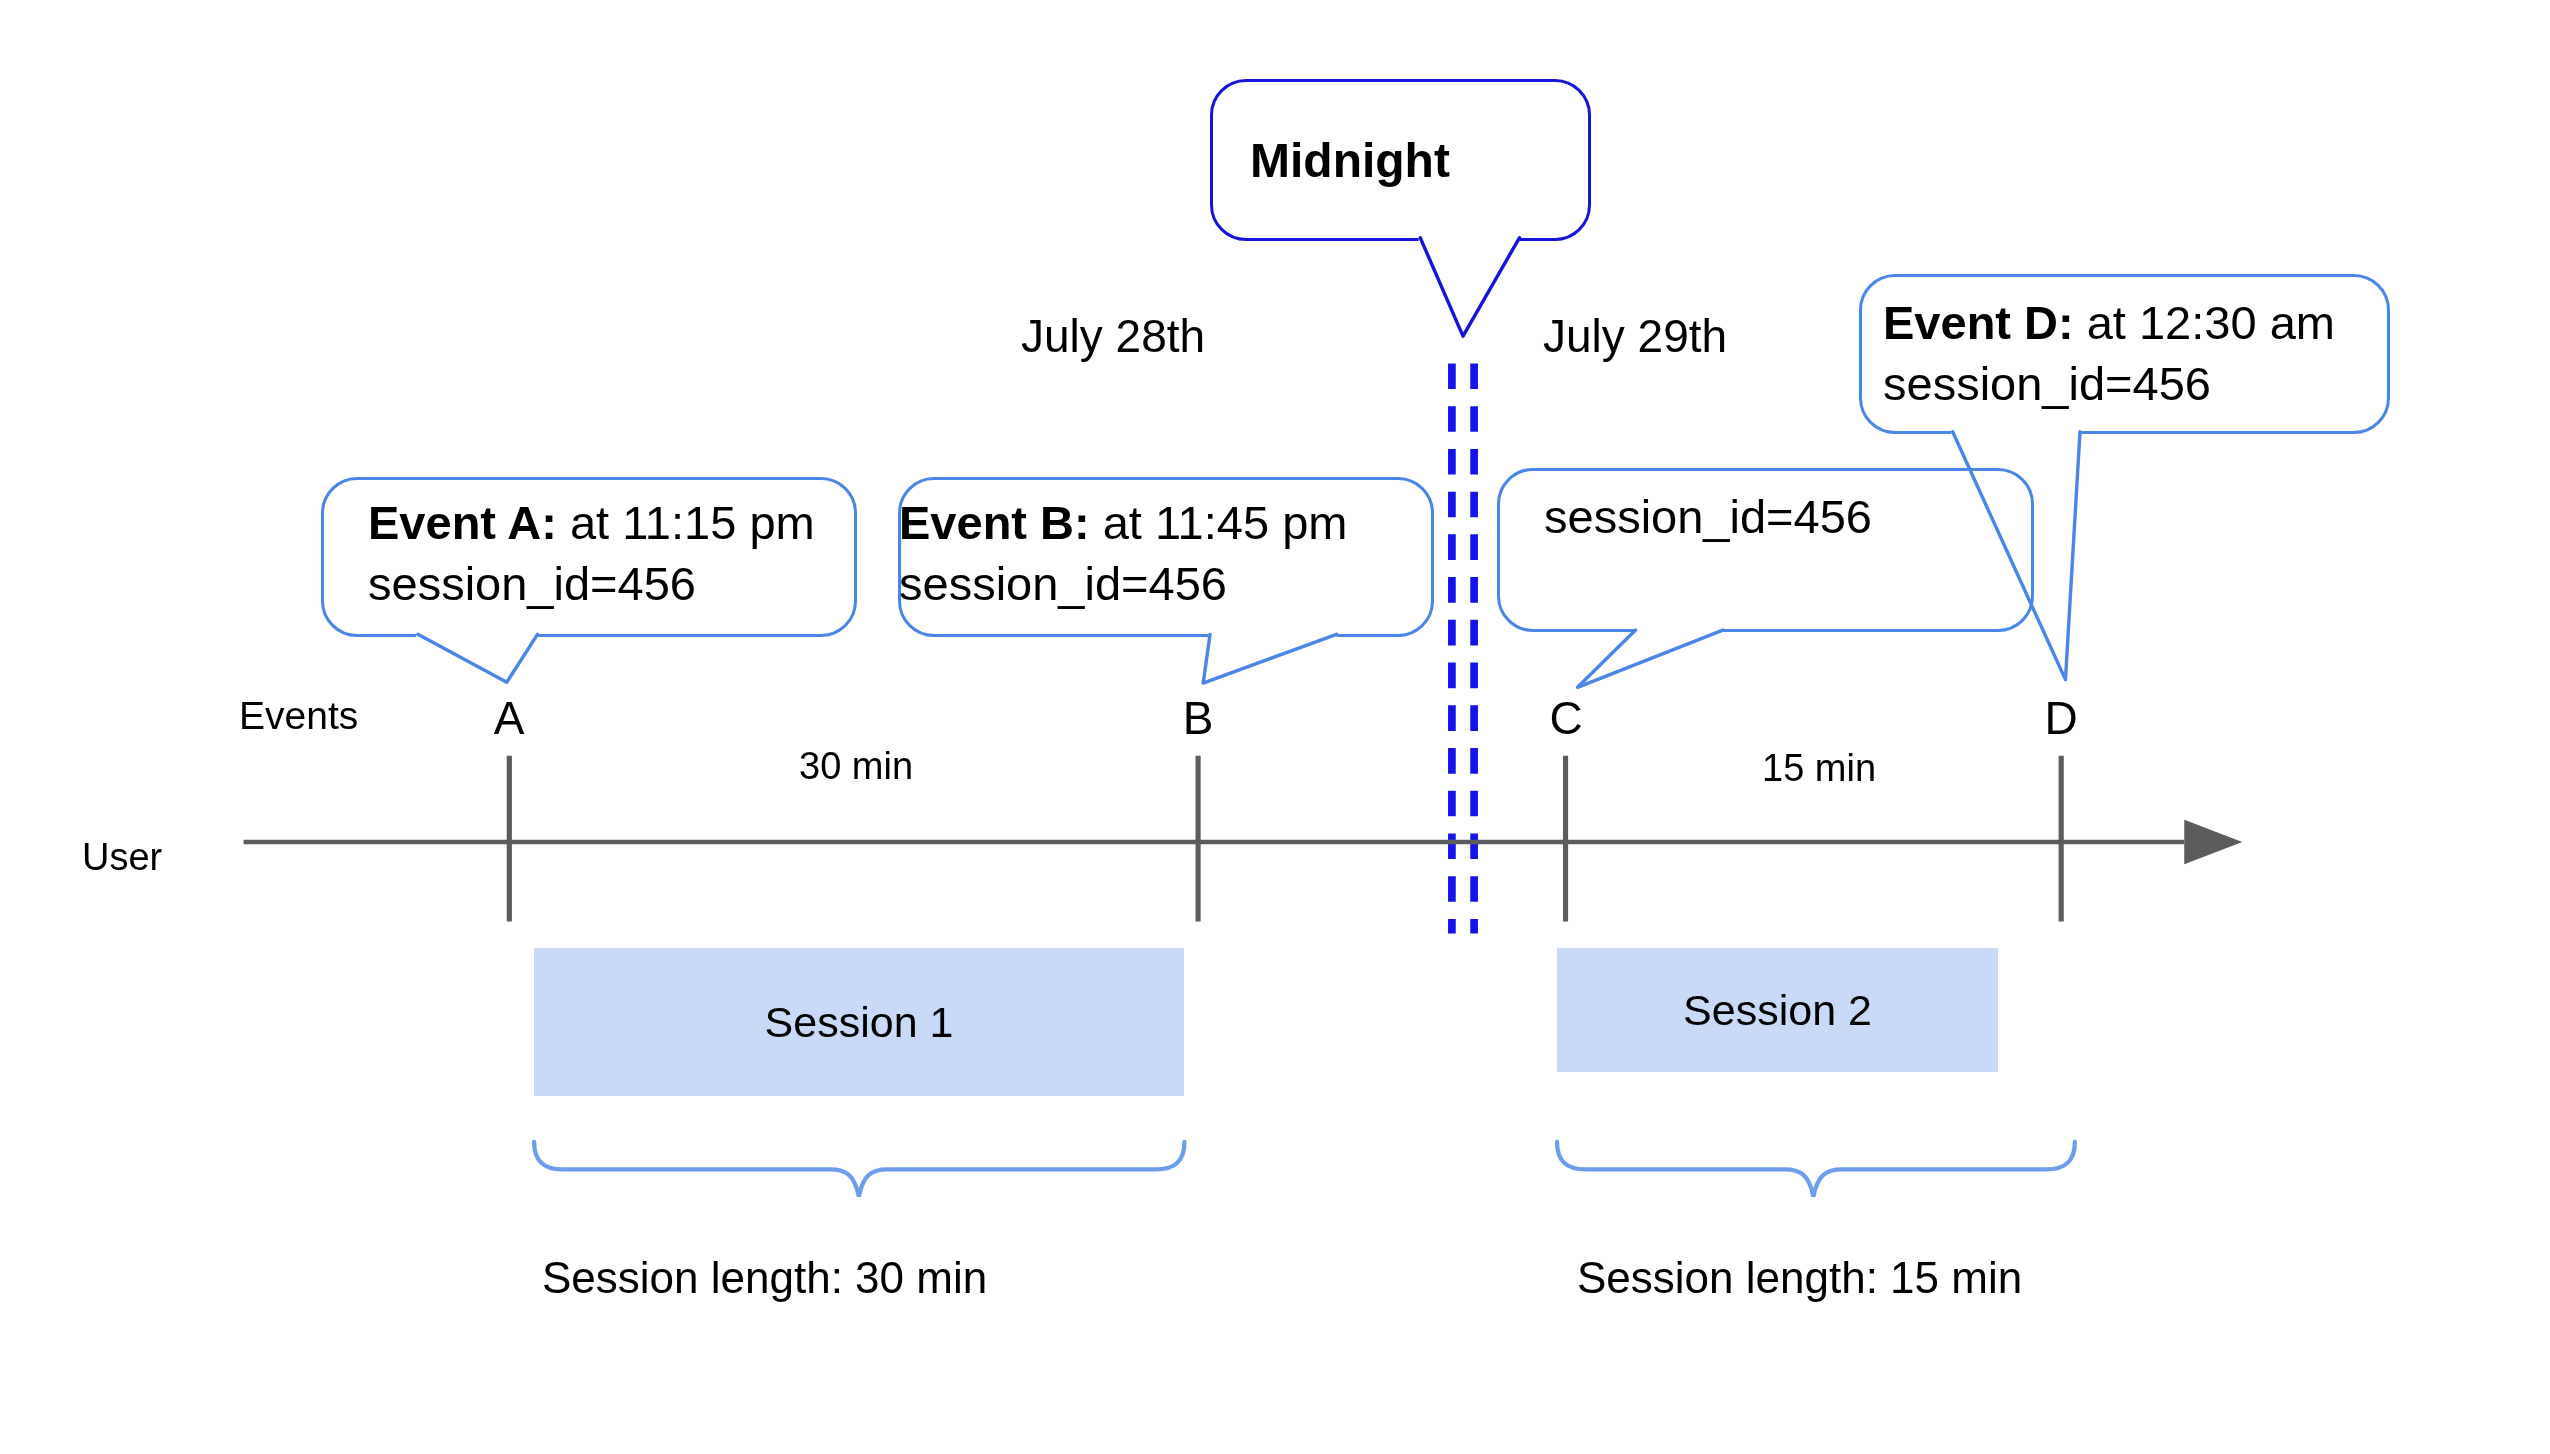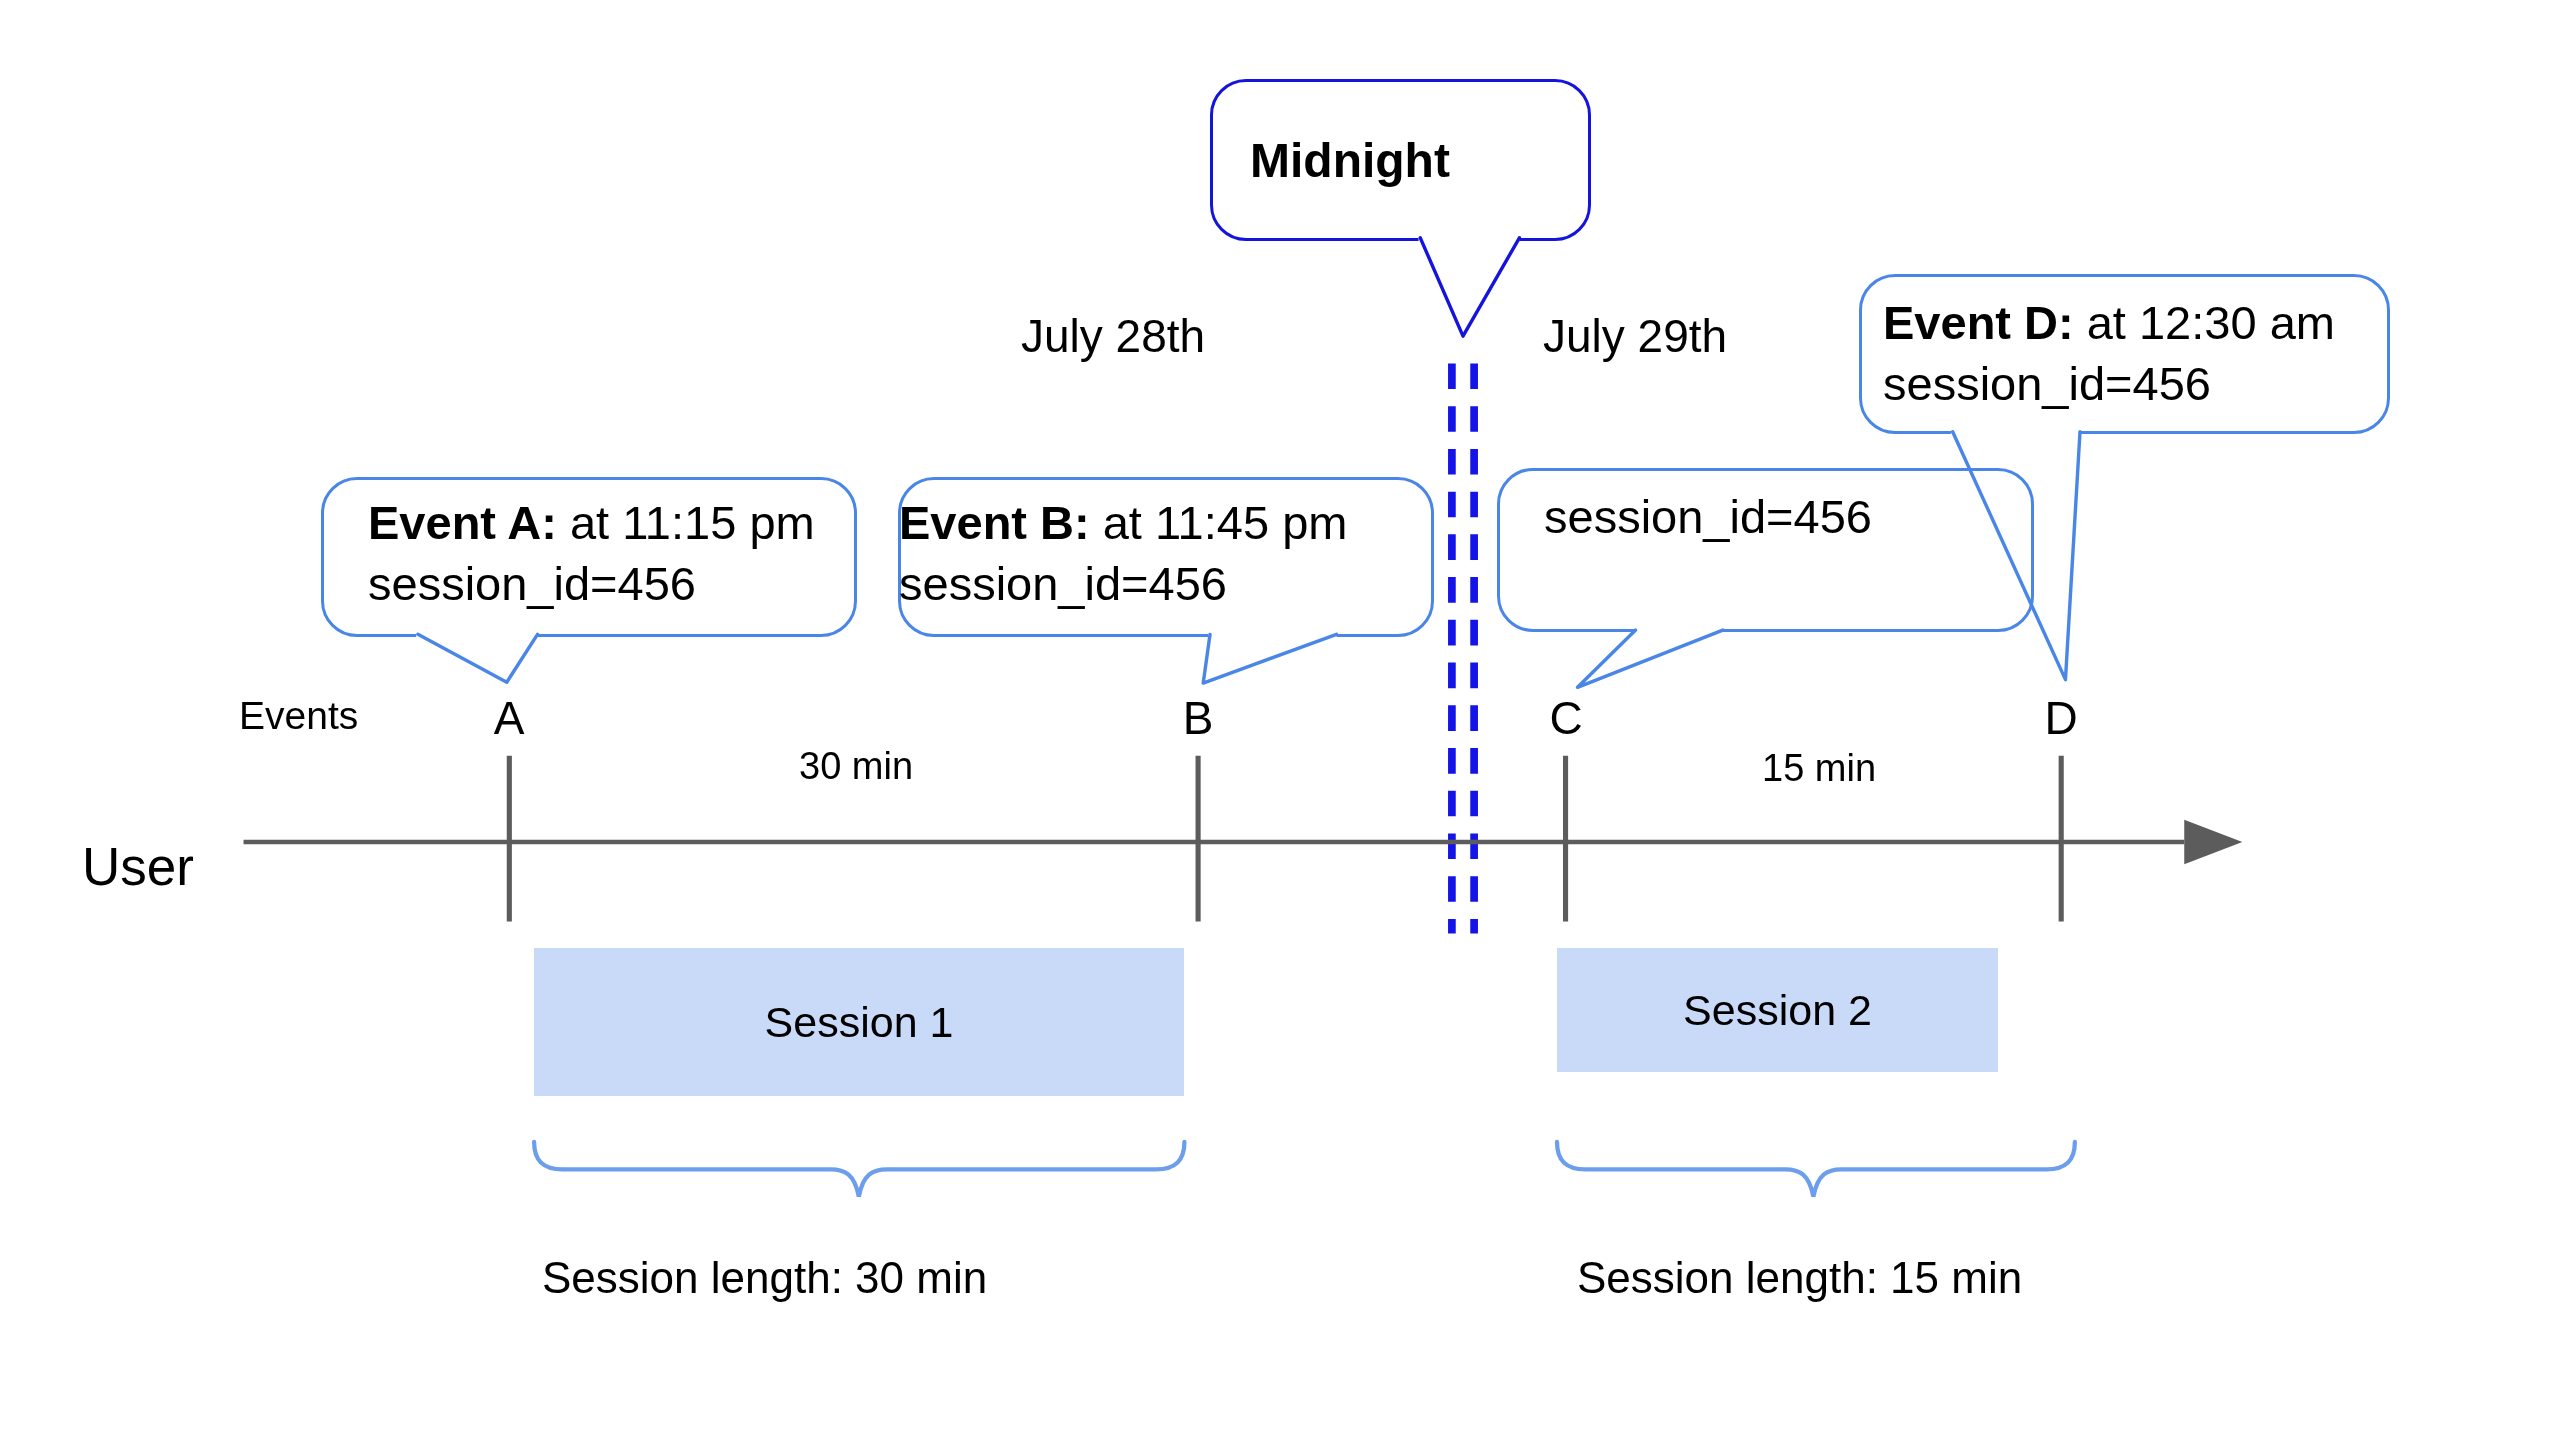--- a/index.html
+++ b/index.html
@@ -36,21 +36,21 @@
   .tl-tick{stroke:var(--axis-gray);stroke-width:6;}
   .tl-arrow{fill:var(--axis-gray);}
   .dash{stroke:var(--dashed-line);stroke-width:9;stroke-dasharray:30 20;}
   .tail{fill:none;stroke:var(--event-bubble-border);stroke-width:4;stroke-linecap:round;stroke-linejoin:round;}
   .tail.mid{stroke:var(--midnight-border);}
   .gap{fill:var(--background);stroke:none;}
   .brace{fill:none;stroke:var(--brace);stroke-width:5;stroke-linecap:round;}
   
   .date-label{position:absolute;z-index:10;font-size:46px;white-space:nowrap;}
   .axis-label{position:absolute;z-index:10;font-size:39px;white-space:nowrap;margin-left:36px;}
-  .user-label{position:absolute;z-index:10;font-size:53px;white-space:nowrap;}
+  .user-label{position:absolute;z-index:10;font-size:38px;white-space:nowrap;}
   .tick-letter{position:absolute;z-index:10;font-size:46px;transform:translateX(-50%);white-space:nowrap;}
   .interval-label{position:absolute;z-index:10;font-size:38px;white-space:nowrap;}
   .session-box{
     position:absolute;z-index:4;background:var(--session-fill);
     display:flex;align-items:center;justify-content:center;font-size:43px;
   }
   .session-length{position:absolute;z-index:10;font-size:44px;white-space:nowrap;}
 </style>
 </head>
 <body>

